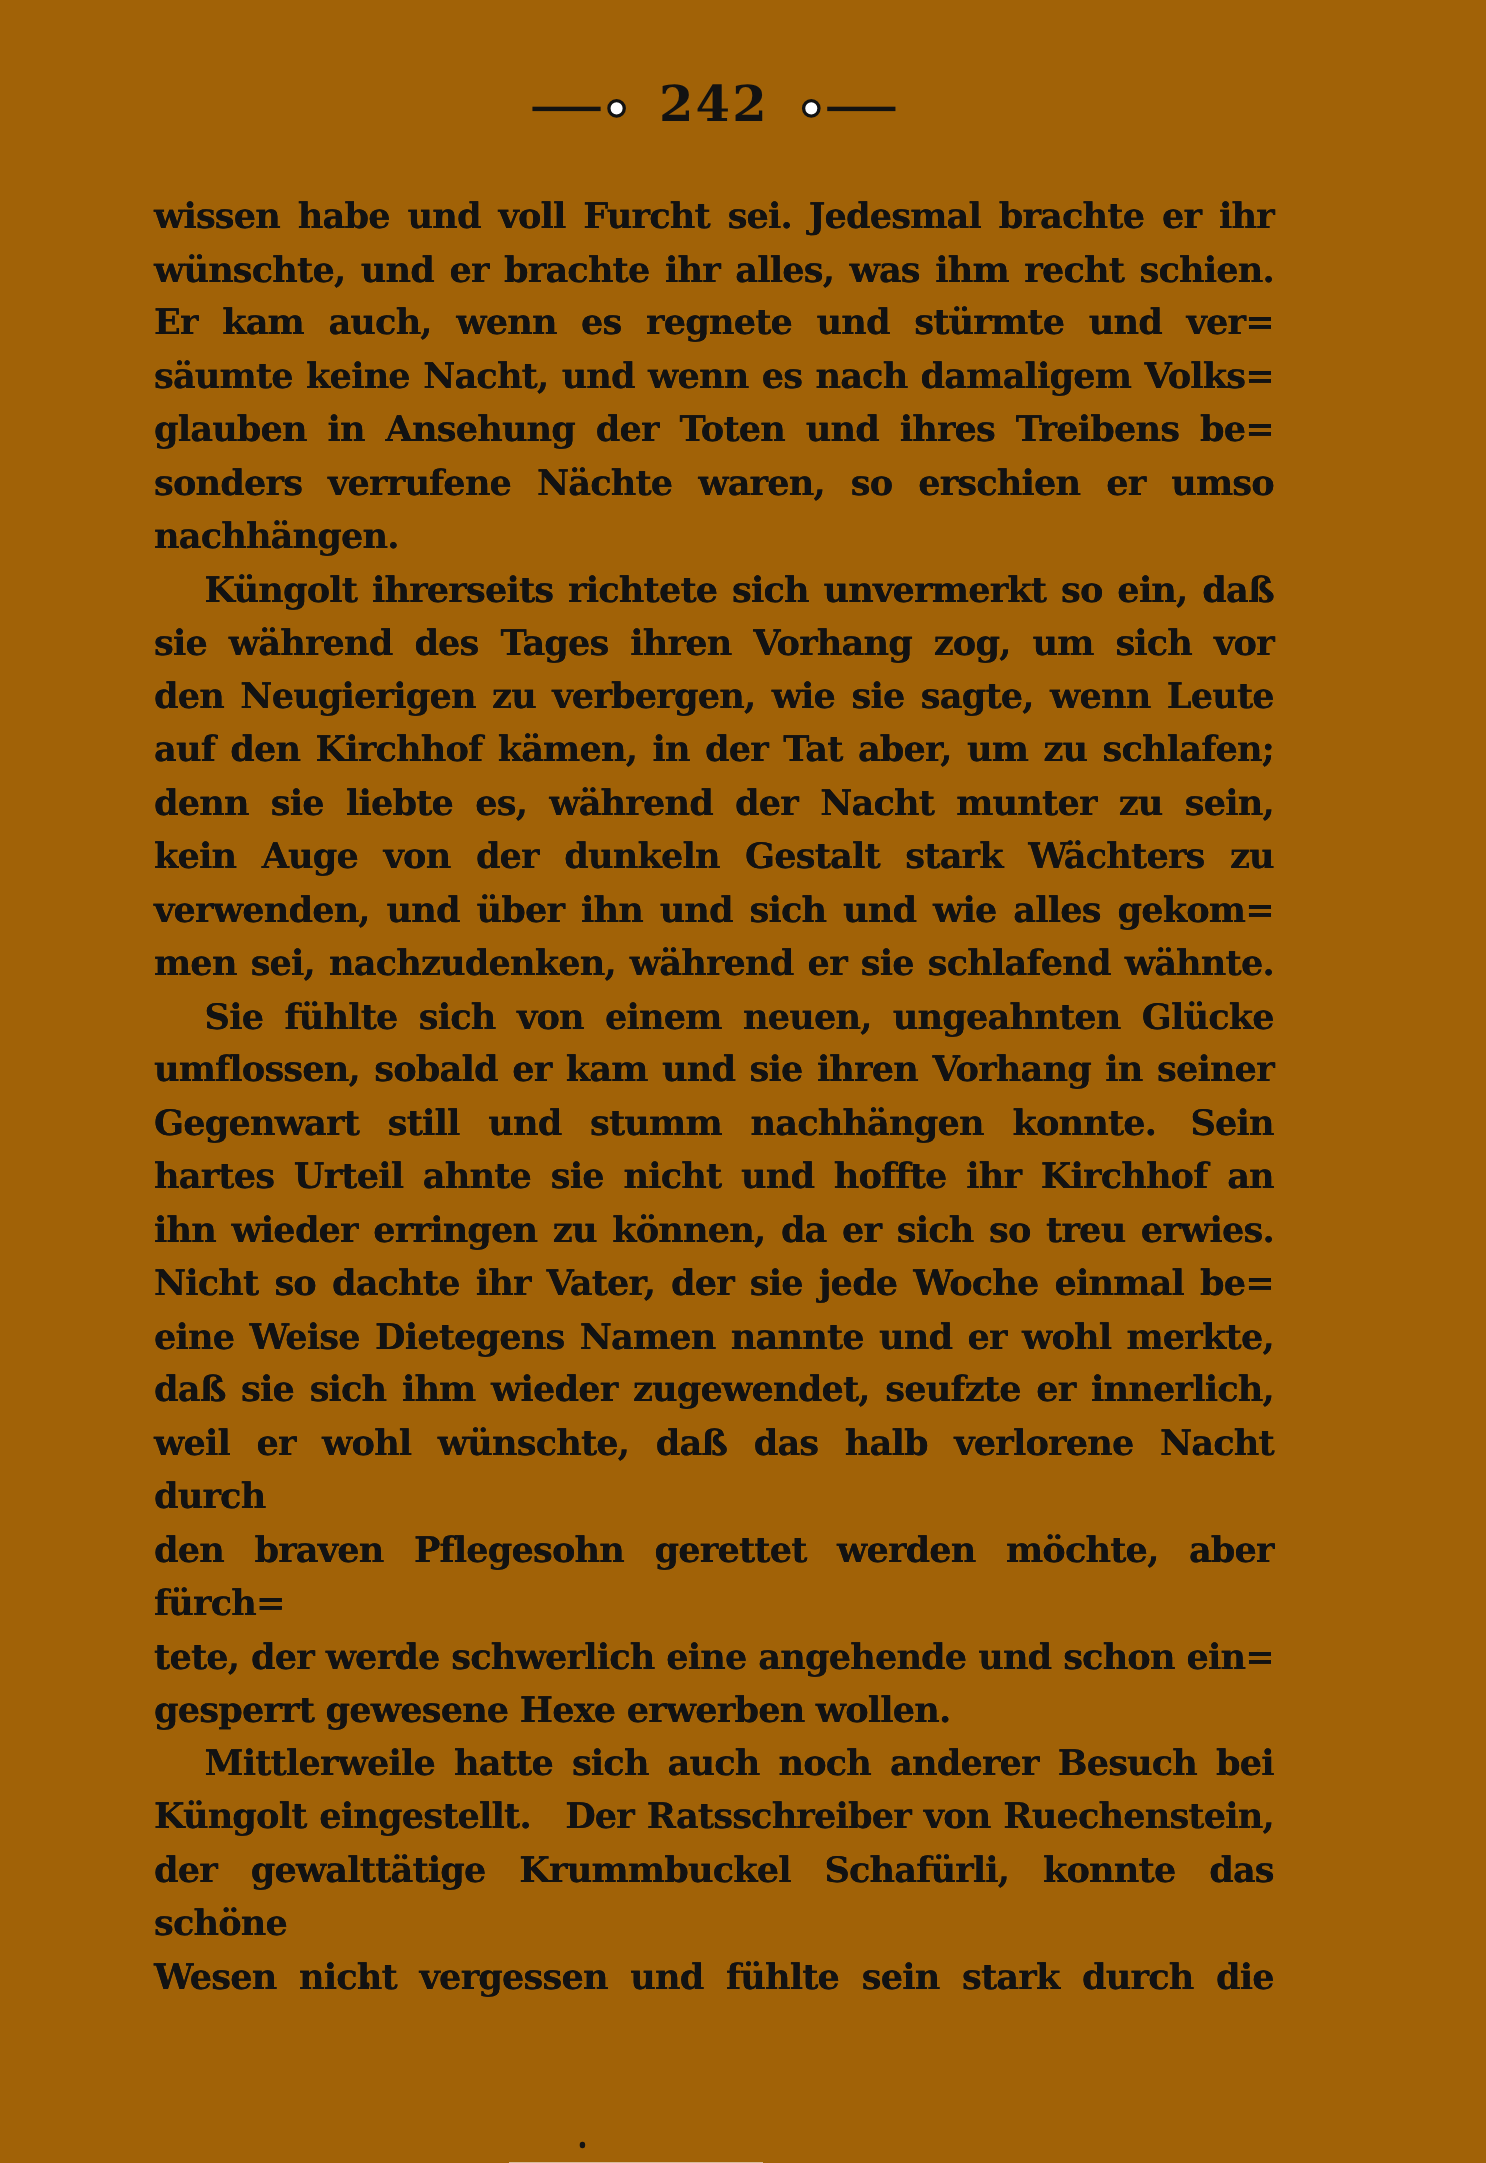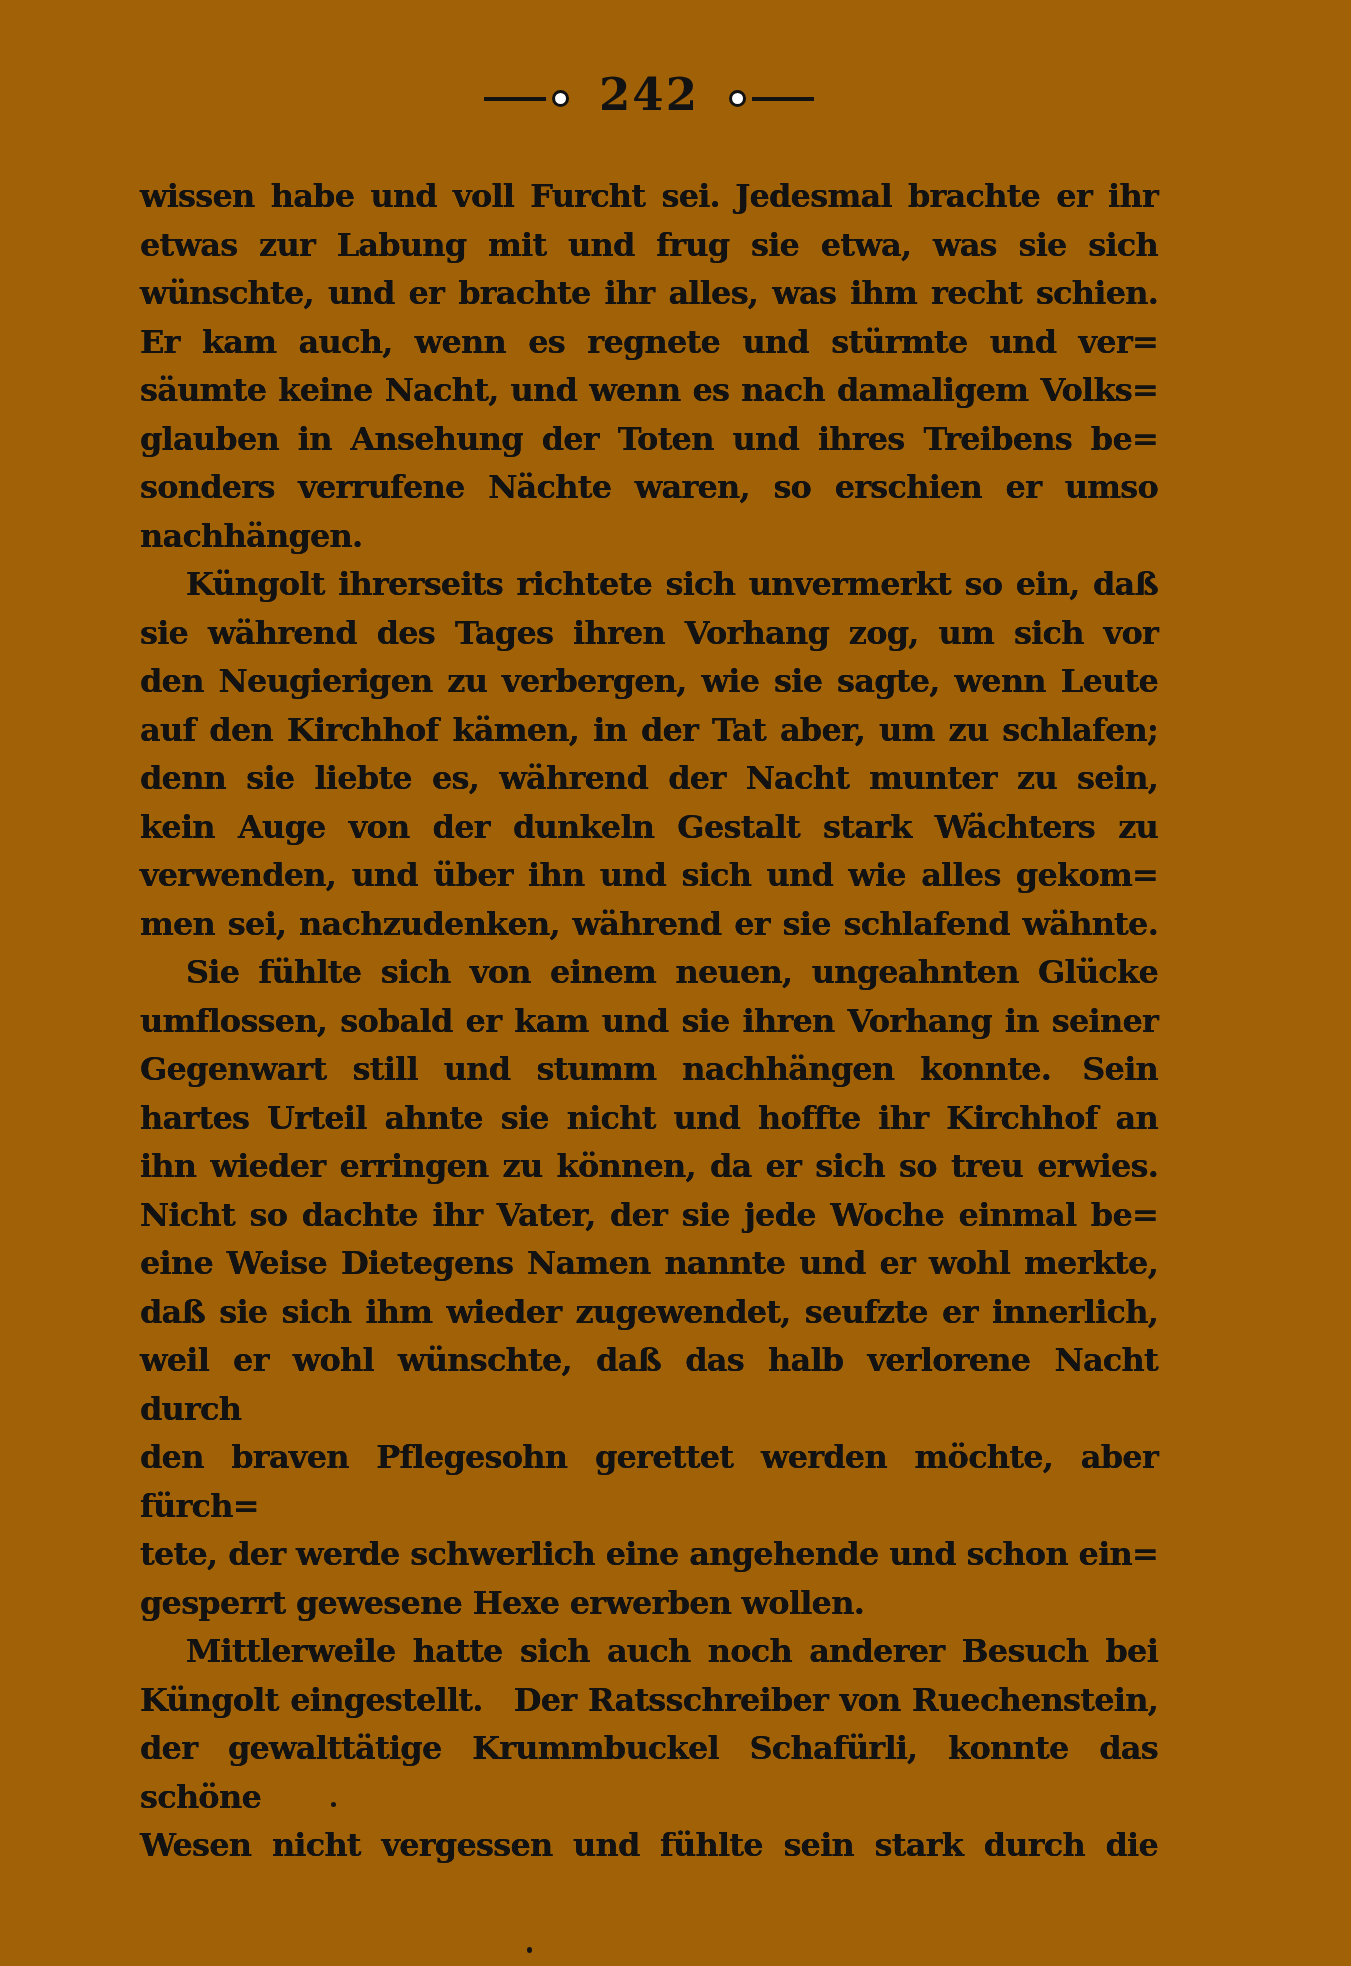--- a/index.html
+++ b/index.html
@@ -88,21 +88,20 @@
   <header class="page-header">
     <span class="rule"></span>
     <span class="ring left"></span>
     <span class="page-number">242</span>
     <span class="ring right"></span>
     <span class="rule"></span>
   </header>
 
   <main class="text-block" id="text-block">
       <div class="line">wissen habe und voll Furcht sei. Jedesmal brachte er ihr</div>
-      <div class="line">etwas zur Labung mit und frug sie etwa, was sie sich</div>
       <div class="line">wünschte, und er brachte ihr alles, was ihm recht schien.</div>
       <div class="line">Er kam auch, wenn es regnete und stürmte und ver=</div>
       <div class="line">säumte keine Nacht, und wenn es nach damaligem Volks=</div>
       <div class="line">glauben in Ansehung der Toten und ihres Treibens be=</div>
       <div class="line">sonders verrufene Nächte waren, so erschien er umso</div>
       <div class="line short">nachhängen.</div>
       <div class="line indent">Küngolt ihrerseits richtete sich unvermerkt so ein, daß</div>
       <div class="line">sie während des Tages ihren Vorhang zog, um sich vor</div>
       <div class="line">den Neugierigen zu verbergen, wie sie sagte, wenn Leute</div>
       <div class="line">auf den Kirchhof kämen, in der Tat aber, um zu schlafen;</div>

